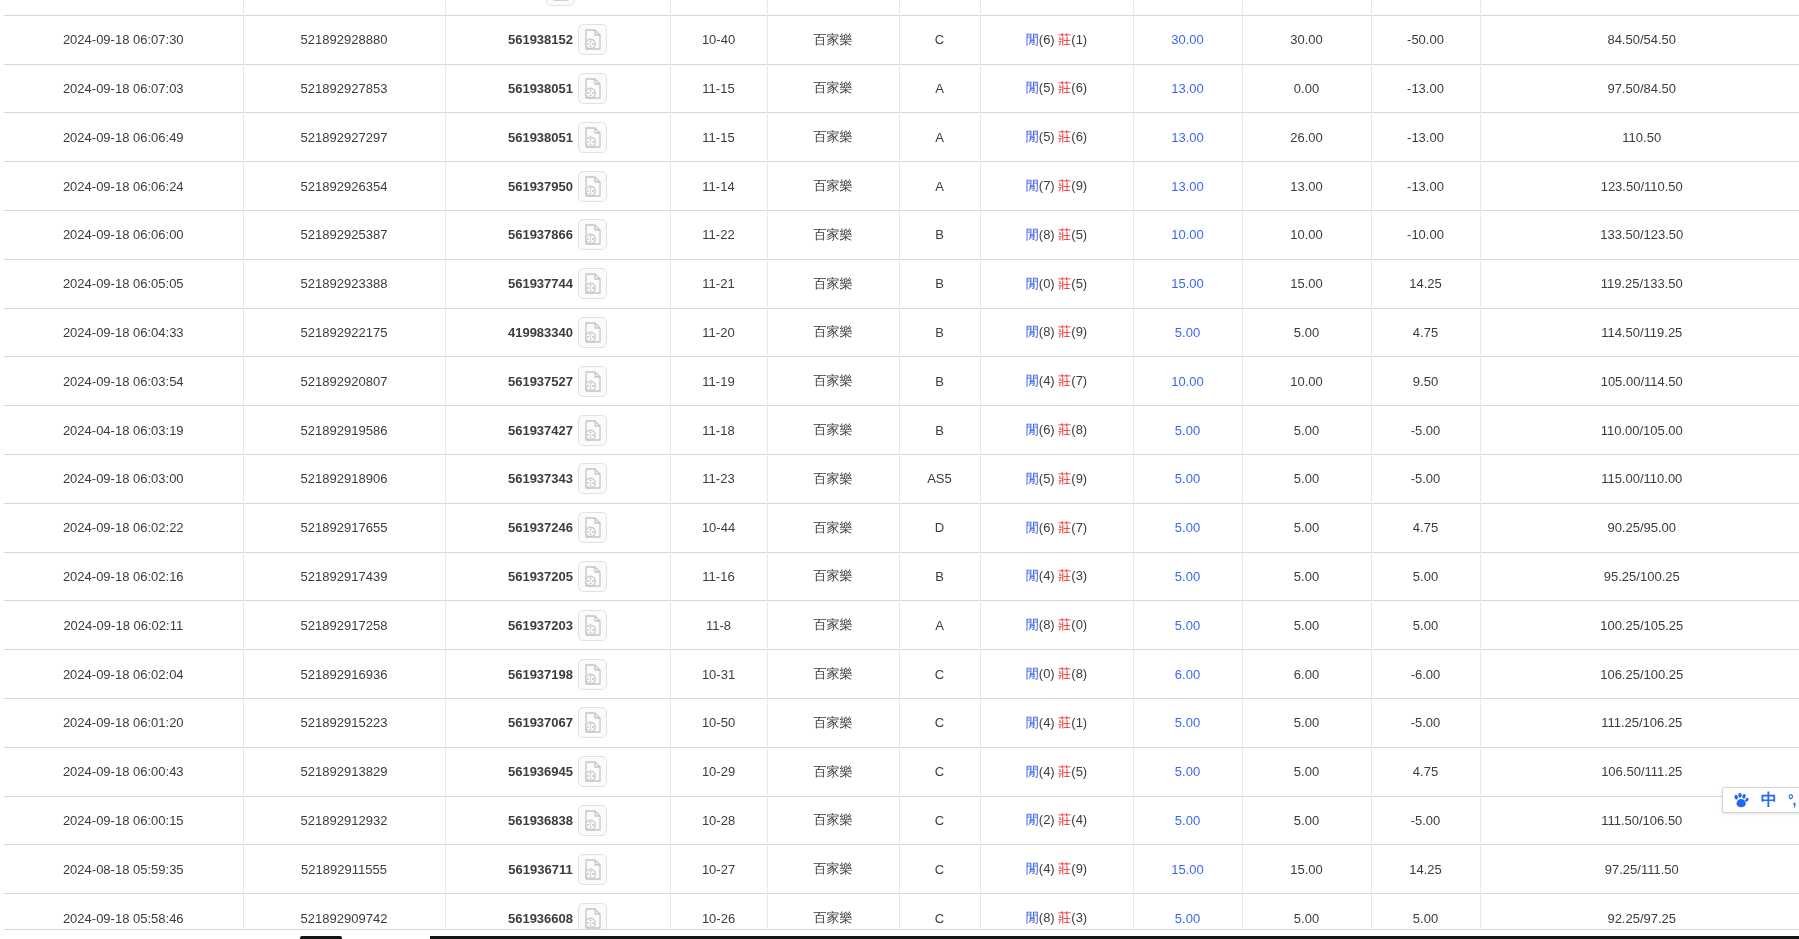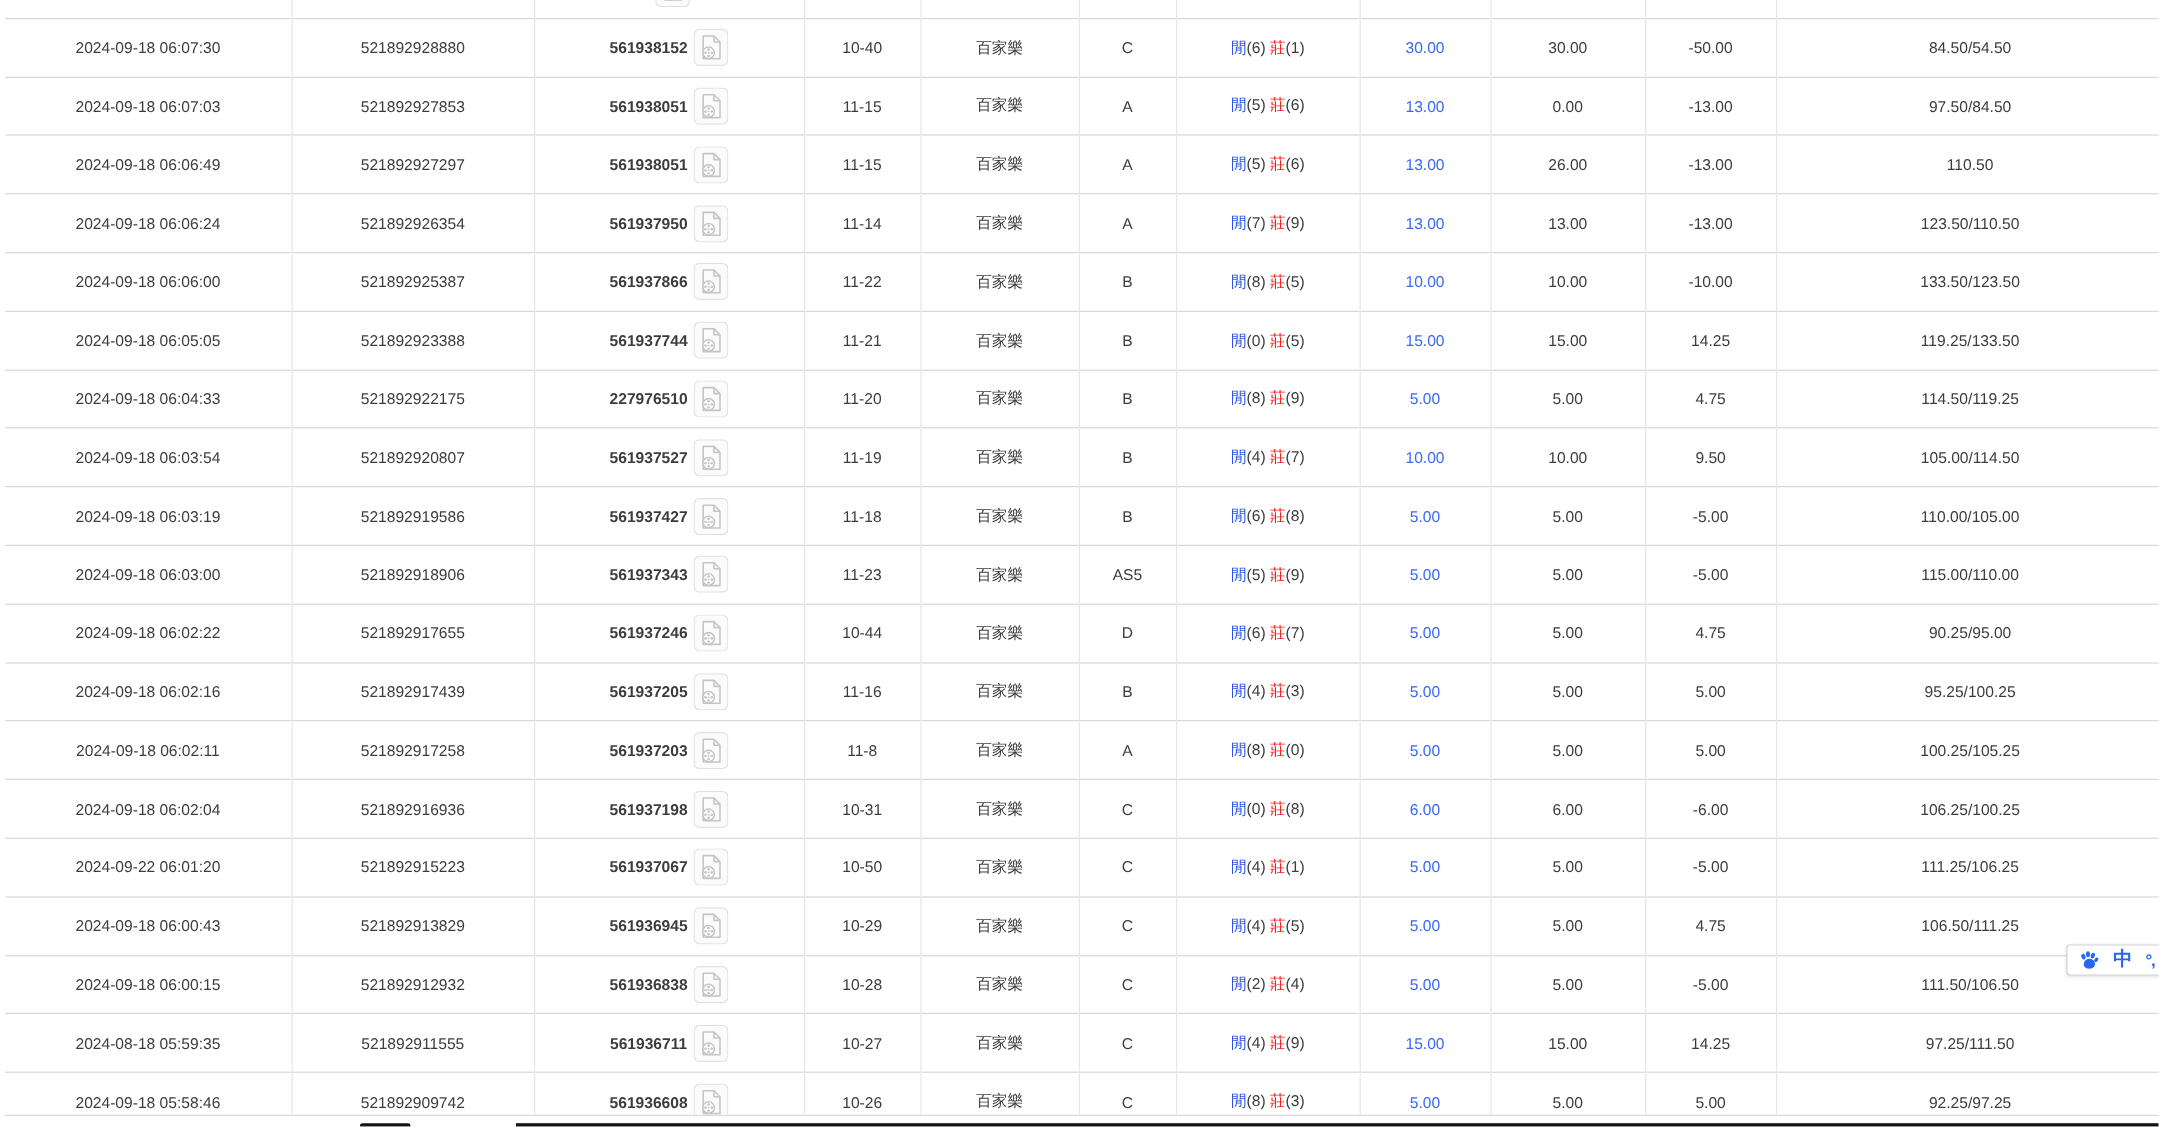--- a/index.html
+++ b/index.html
@@ -306,21 +306,21 @@
             <td>B</td>
             <td><span class="p-blue">閒</span><span class="res-num">(0) </span><span class="b-red">莊</span><span class="res-num">(5)</span></td>
             <td><span class="link">15.00</span></td>
             <td>15.00</td>
             <td>14.25</td>
             <td>119.25/133.50</td>
           </tr>
           <tr>
             <td>2024-09-18 06:04:33</td>
             <td>521892922175</td>
-            <td><span class="sid">227976510</span><span class="vbtn">
+            <td><span class="sid">419983340</span><span class="vbtn">
   <svg width="29" height="31" viewBox="0 0 29 31" xmlns="http://www.w3.org/2000/svg">
     <rect x="0.5" y="0.5" width="28" height="30" rx="4.5" fill="#fbfbfb" stroke="#e1e1e1"></rect>
     <g fill="none" stroke="#c5c5c5" stroke-width="1.3" stroke-linejoin="round">
       <path d="M8 6 L17 6 L22 11 L22 25 L8 25 Z"></path>
       <path d="M17 6 L17 11 L22 11"></path>
     </g>
     <circle cx="12.5" cy="20" r="4.8" fill="#ffffff" stroke="#c5c5c5" stroke-width="1.3"></circle>
     <g fill="#c5c5c5">
       <circle cx="12.5" cy="17.4" r="1.1"></circle>
       <circle cx="12.5" cy="22.6" r="1.1"></circle>
@@ -362,21 +362,21 @@
             <td>11-19</td>
             <td>百家樂</td>
             <td>B</td>
             <td><span class="p-blue">閒</span><span class="res-num">(4) </span><span class="b-red">莊</span><span class="res-num">(7)</span></td>
             <td><span class="link">10.00</span></td>
             <td>10.00</td>
             <td>9.50</td>
             <td>105.00/114.50</td>
           </tr>
           <tr>
-            <td>2024-09-18 06:03:19</td>
+            <td>2024-04-18 06:03:19</td>
             <td>521892919586</td>
             <td><span class="sid">561937427</span><span class="vbtn">
   <svg width="29" height="31" viewBox="0 0 29 31" xmlns="http://www.w3.org/2000/svg">
     <rect x="0.5" y="0.5" width="28" height="30" rx="4.5" fill="#fbfbfb" stroke="#e1e1e1"></rect>
     <g fill="none" stroke="#c5c5c5" stroke-width="1.3" stroke-linejoin="round">
       <path d="M8 6 L17 6 L22 11 L22 25 L8 25 Z"></path>
       <path d="M17 6 L17 11 L22 11"></path>
     </g>
     <circle cx="12.5" cy="20" r="4.8" fill="#ffffff" stroke="#c5c5c5" stroke-width="1.3"></circle>
     <g fill="#c5c5c5">
@@ -536,21 +536,21 @@
             <td>10-31</td>
             <td>百家樂</td>
             <td>C</td>
             <td><span class="p-blue">閒</span><span class="res-num">(0) </span><span class="b-red">莊</span><span class="res-num">(8)</span></td>
             <td><span class="link">6.00</span></td>
             <td>6.00</td>
             <td class="neg">-6.00</td>
             <td>106.25/100.25</td>
           </tr>
           <tr>
-            <td>2024-09-22 06:01:20</td>
+            <td>2024-09-18 06:01:20</td>
             <td>521892915223</td>
             <td><span class="sid">561937067</span><span class="vbtn">
   <svg width="29" height="31" viewBox="0 0 29 31" xmlns="http://www.w3.org/2000/svg">
     <rect x="0.5" y="0.5" width="28" height="30" rx="4.5" fill="#fbfbfb" stroke="#e1e1e1"></rect>
     <g fill="none" stroke="#c5c5c5" stroke-width="1.3" stroke-linejoin="round">
       <path d="M8 6 L17 6 L22 11 L22 25 L8 25 Z"></path>
       <path d="M17 6 L17 11 L22 11"></path>
     </g>
     <circle cx="12.5" cy="20" r="4.8" fill="#ffffff" stroke="#c5c5c5" stroke-width="1.3"></circle>
     <g fill="#c5c5c5">

